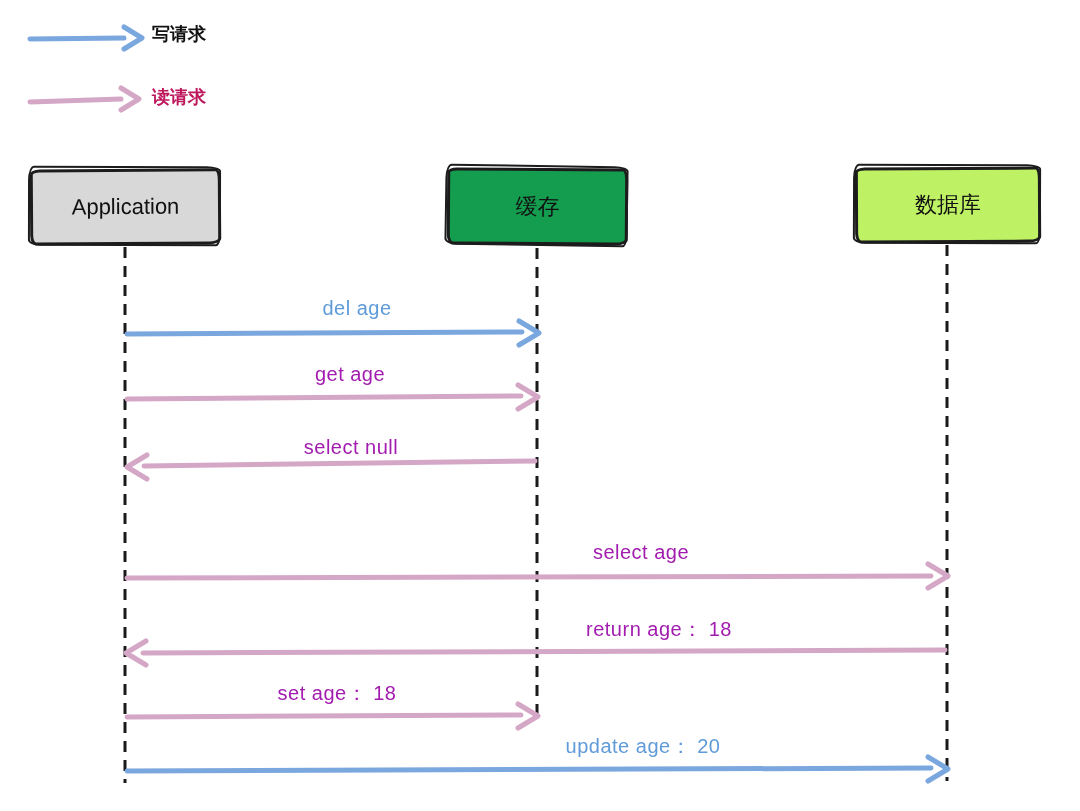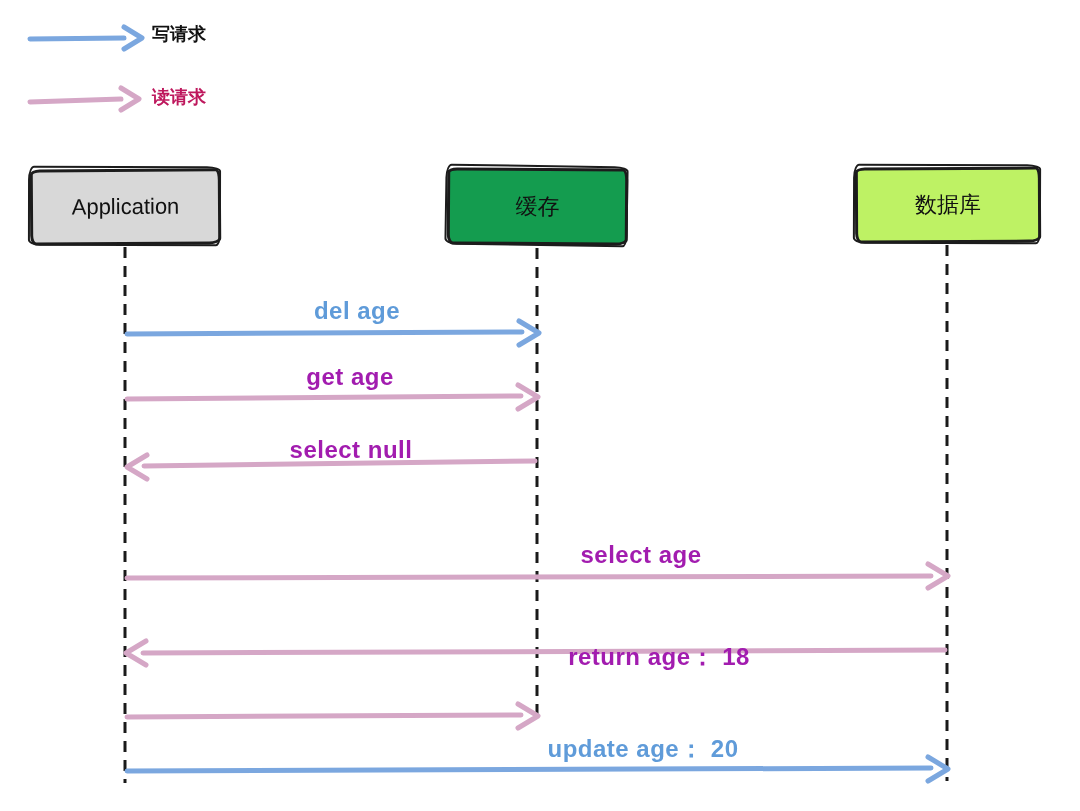--- a/index.html
+++ b/index.html
@@ -47,33 +47,33 @@
     font-size: 18px;
     white-space: nowrap;
   }
   .legend-write-label { left: 152px; top: 22px; color: #111111; }
   .legend-read-label  { left: 152px; top: 85px; color: #be185d; }
 
   
   .msg {
     position: absolute;
     transform: translateX(-50%);
-    font-weight: bold;
-    font-size: 24px;
+    font-weight: normal;
+    font-size: 20px;
     letter-spacing: 0.5px;
     white-space: nowrap;
   }
   .msg.write { color: #5f9bd9; }
   .msg.read  { color: #a21caf; }
 
   .m1 { left: 357px; top: 297px; }
   .m2 { left: 350px; top: 363px; }
   .m3 { left: 351px; top: 436px; }
   .m4 { left: 641px; top: 541px; }
-  .m5 { left: 659px; top: 616px; margin-top: 25px; }
+  .m5 { left: 659px; top: 616px; }
   .m6 { left: 337px; top: 680px; }
   .m7 { left: 643px; top: 733px; }
 </style>
 </head>
 <body>
 
 <div id="canvas">
 
   <svg class="layer" width="1080" height="811" viewBox="0 0 1080 811" fill="none" stroke-linecap="round" stroke-linejoin="round">
 
@@ -139,15 +139,16 @@
   </div>
   <div class="actor actor-database">
     <span>数据库</span>
   </div>
 
   <div class="msg write m1">del age</div>
   <div class="msg read m2">get age</div>
   <div class="msg read m3">select null</div>
   <div class="msg read m4">select age</div>
   <div class="msg read m5">return age： 18</div>
+  <div class="msg read m6">set age： 18</div>
   <div class="msg write m7">update age： 20</div>
 
 </div>
 
 </body></html>

